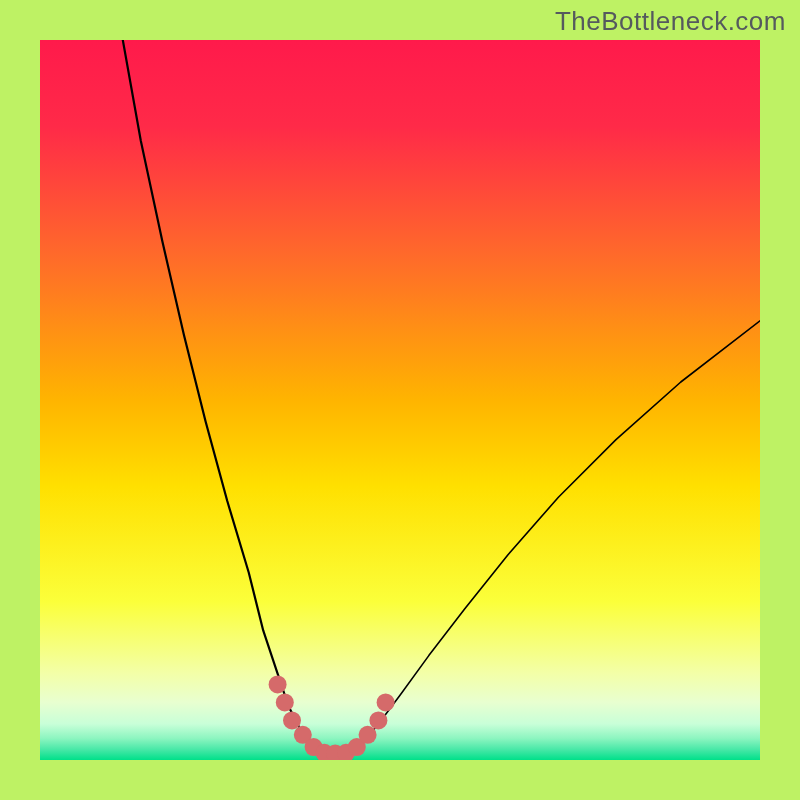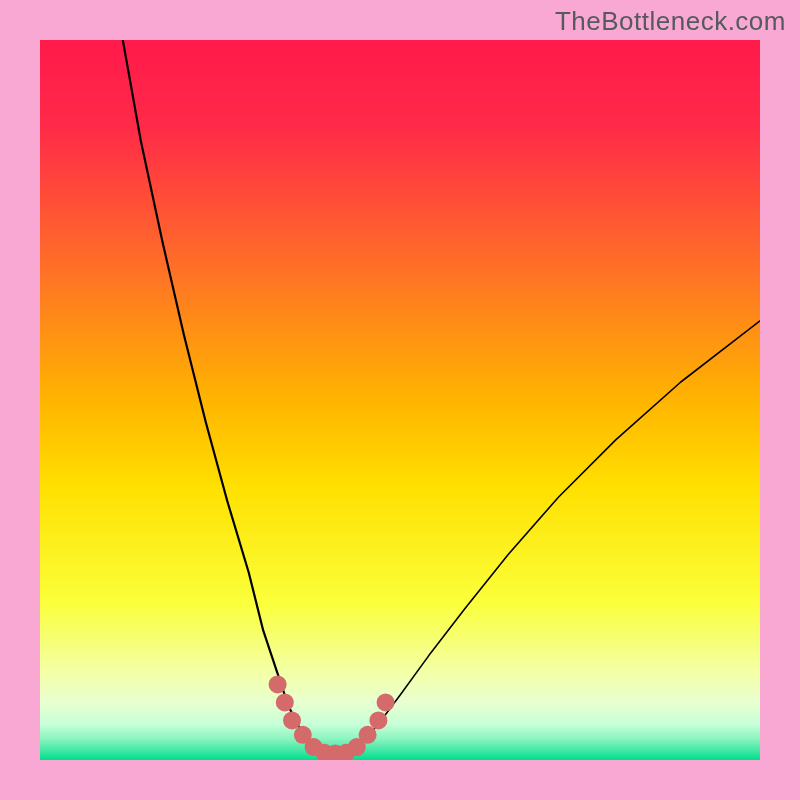--- a/index.html
+++ b/index.html
@@ -8,21 +8,21 @@
     width: 800px;
     height: 800px;
     overflow: hidden;
     background: #000;
     font-family: Arial, Helvetica, sans-serif;
   }
   .frame {
     position: relative;
     width: 800px;
     height: 800px;
-    background: #f9a8d4;
+    background: #bef264;
   }
   .plot-area {
     position: absolute;
     left: 40px;
     top: 40px;
     width: 720px;
     height: 720px;
     overflow: hidden;
   }
   .gradient {

